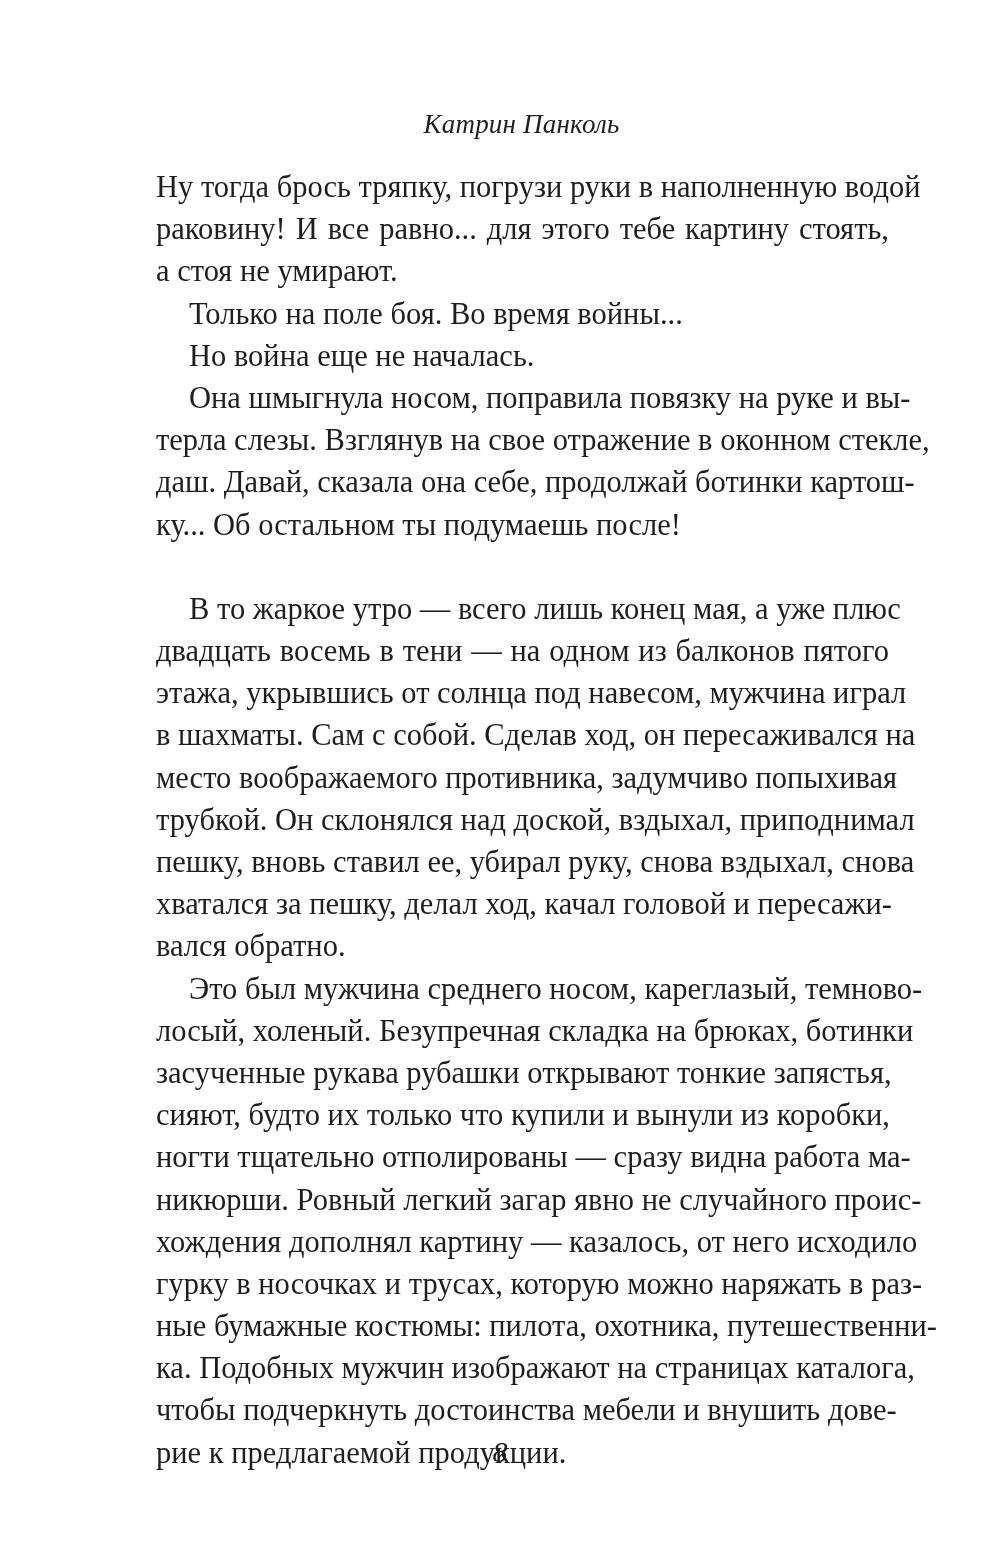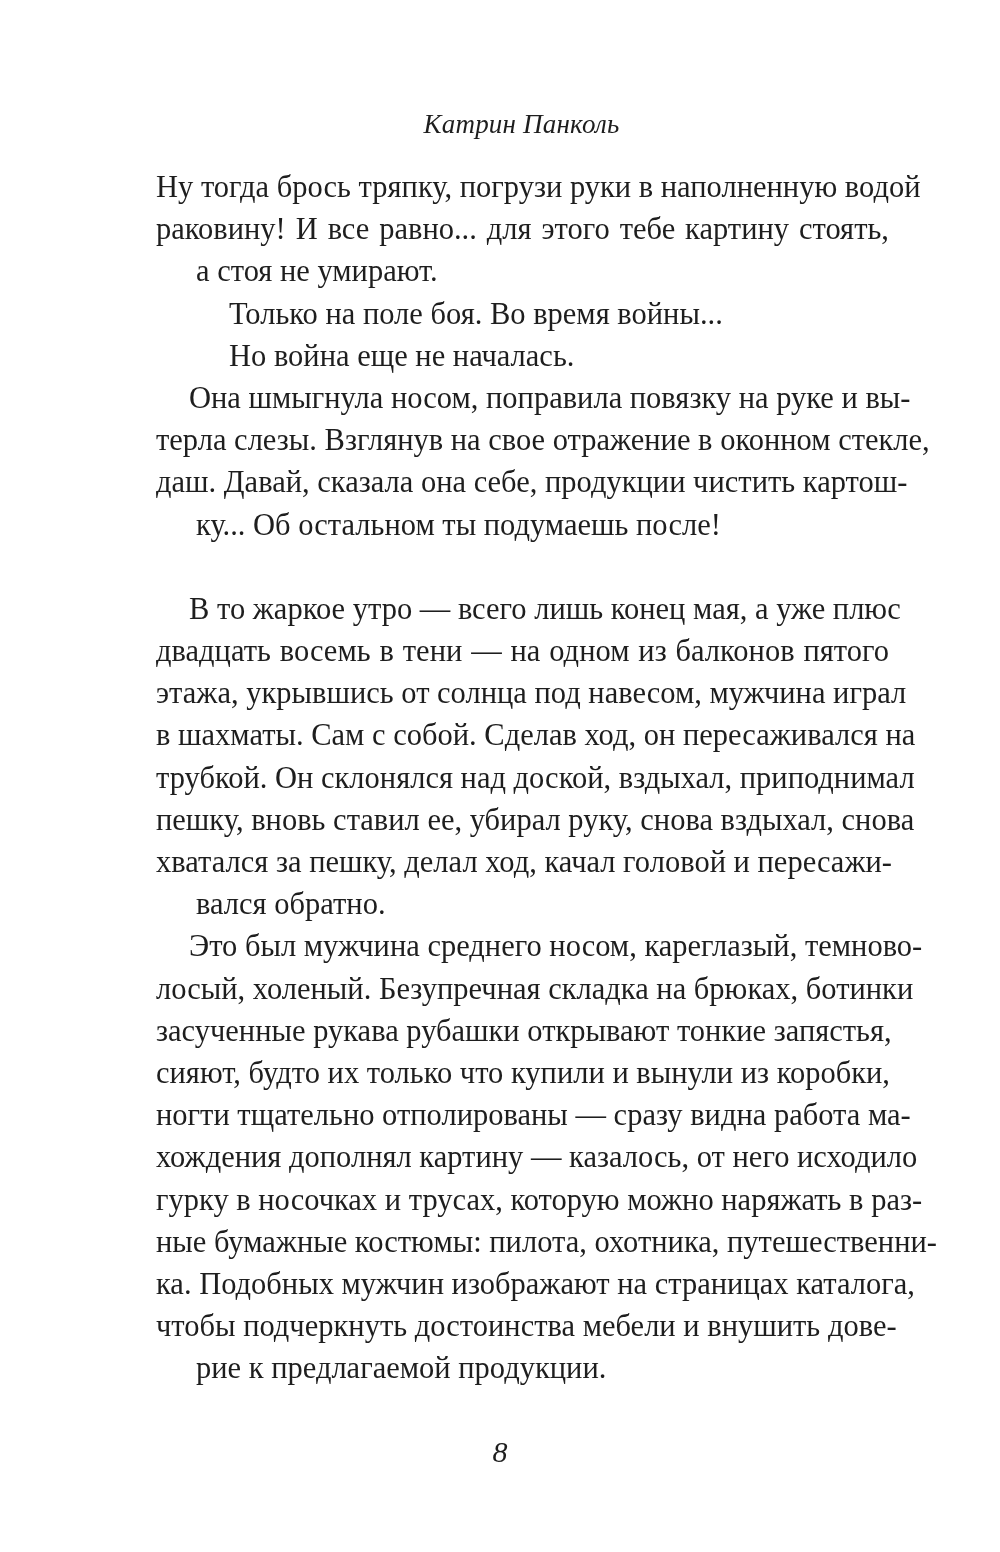--- a/index.html
+++ b/index.html
@@ -38,21 +38,20 @@
     .line {
       display: block;
       white-space: nowrap;
       text-align: justify;
       text-align-last: justify;
       height: 42.2px;
       overflow: visible;
     }
     .line.last {
       text-align-last: left;
-      margin-left: 40px;
     }
     .line.indent {
       padding-left: 33px;
     }
     .gap {
       display: block;
       height: 42.2px;
     }
     .page-number {
       position: absolute;
@@ -72,36 +71,38 @@
   <div class="running-head">Катрин Панколь</div>
 
   <div class="text-block" id="text-block">
       <span class="line">Ну тогда брось тряпку, погрузи руки в наполненную водой</span>
       <span class="line">раковину! И все равно... для этого тебе картину стоять,</span>
       <span class="line last">а стоя не умирают.</span>
       <span class="line indent last">Только на поле боя. Во время войны...</span>
       <span class="line indent last">Но война еще не началась.</span>
       <span class="line indent">Она шмыгнула носом, поправила повязку на руке и вы-</span>
       <span class="line">терла слезы. Взглянув на свое отражение в оконном стекле,</span>
-      <span class="line">даш. Давай, сказала она себе, продукции чистить картош-</span>
+      <span class="line">даш. Давай, сказала она себе, продолжай ботинки картош-</span>
       <span class="line last">ку... Об остальном ты подумаешь после!</span>
       <span class="gap"></span>
       <span class="line indent">В то жаркое утро — всего лишь конец мая, а уже плюс</span>
       <span class="line">двадцать восемь в тени — на одном из балконов пятого</span>
       <span class="line">этажа, укрывшись от солнца под навесом, мужчина играл</span>
       <span class="line">в шахматы. Сам с собой. Сделав ход, он пересаживался на</span>
+      <span class="line">место воображаемого противника, задумчиво попыхивая</span>
       <span class="line">трубкой. Он склонялся над доской, вздыхал, приподнимал</span>
       <span class="line">пешку, вновь ставил ее, убирал руку, снова вздыхал, снова</span>
       <span class="line">хватался за пешку, делал ход, качал головой и пересажи-</span>
       <span class="line last">вался обратно.</span>
       <span class="line indent">Это был мужчина среднего носом, кареглазый, темново-</span>
       <span class="line">лосый, холеный. Безупречная складка на брюках, ботинки</span>
       <span class="line">засученные рукава рубашки открывают тонкие запястья,</span>
       <span class="line">сияют, будто их только что купили и вынули из коробки,</span>
       <span class="line">ногти тщательно отполированы — сразу видна работа ма-</span>
+      <span class="line">никюрши. Ровный легкий загар явно не случайного проис-</span>
       <span class="line">хождения дополнял картину — казалось, от него исходило</span>
       <span class="line">гурку в носочках и трусах, которую можно наряжать в раз-</span>
       <span class="line">ные бумажные костюмы: пилота, охотника, путешественни-</span>
       <span class="line">ка. Подобных мужчин изображают на страницах каталога,</span>
       <span class="line">чтобы подчеркнуть достоинства мебели и внушить дове-</span>
       <span class="line last">рие к предлагаемой продукции.</span>
     </div>
 
   <div class="page-number">8</div>
 </div>

